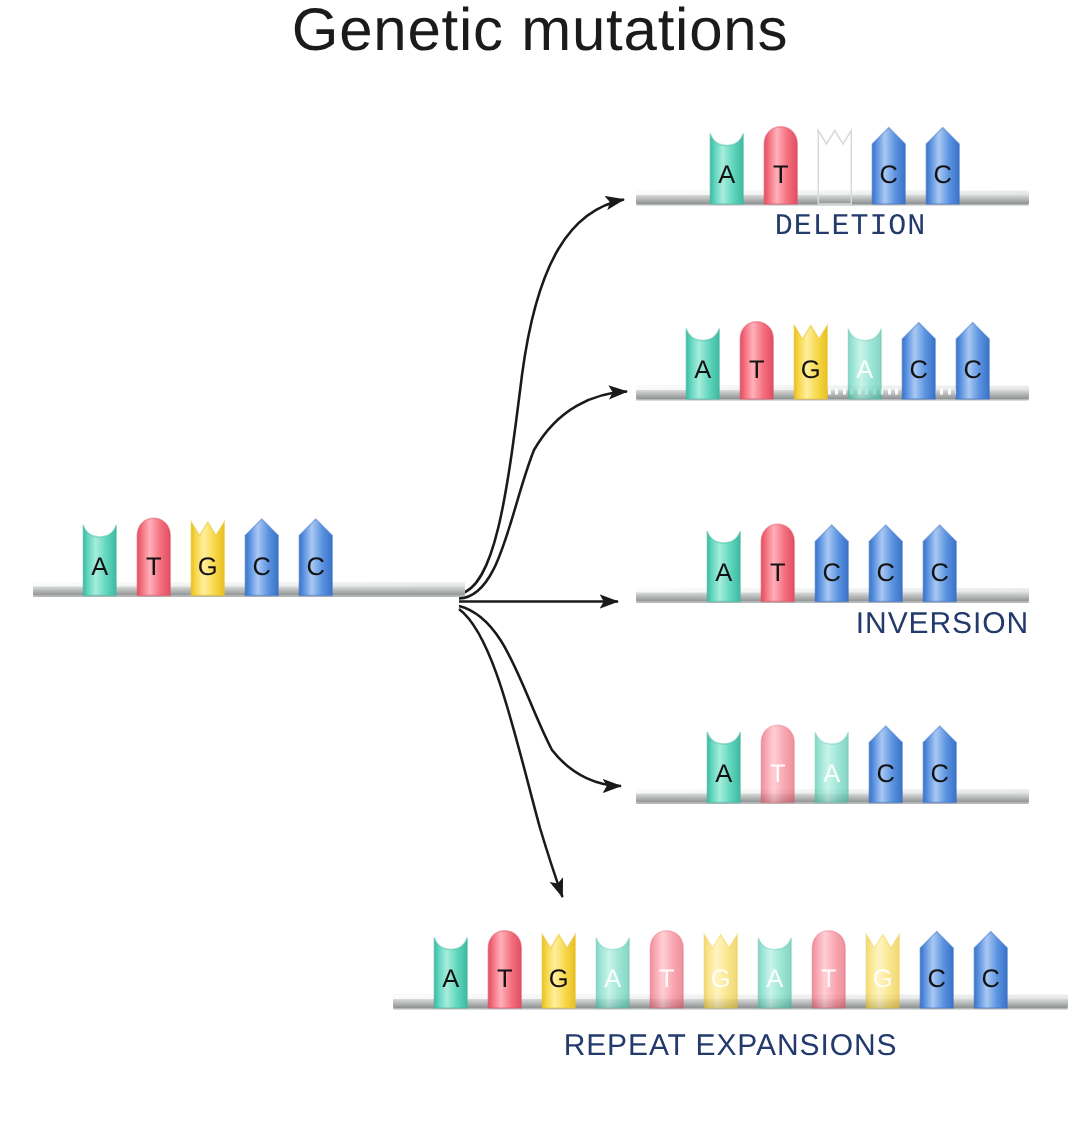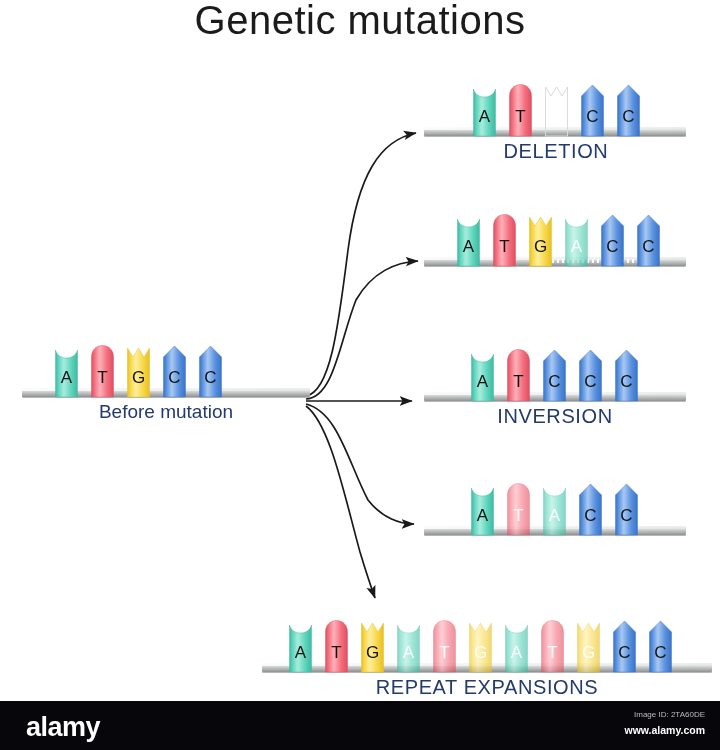--- a/index.html
+++ b/index.html
@@ -201,21 +201,20 @@
                 <stop offset="14%" stop-color="#5b93e0"></stop>
                 <stop offset="38%" stop-color="#a9c8f2"></stop>
                 <stop offset="70%" stop-color="#5b93e0"></stop>
                 <stop offset="100%" stop-color="#3a72c8"></stop>
               </linearGradient>
             </defs>
             <path d="M1.5,53 L1.5,13 L12.5,2 L23.5,13 L23.5,53 Z" fill="url(#g4)" fill-opacity="1" stroke="#3a72c8" stroke-opacity="0.45" stroke-width="1"></path>
           </svg>
           <span class="letter">C</span>
         </div>
-        <div class="caption cap-before" style="left: 0px; top: 66px; width: 288px;">Before mutation</div>
       </div>
       <div class="strand" style="left: 424px; top: 74px; width: 262px; height: 62px;">
         <div class="backbone" style="left: 0px; top: 53px; width: 262px;">
           <div class="bb-hi"></div>
         </div>
         <div class="base" style="left: 48px;">
           <svg viewBox="0 0 25 53" preserveAspectRatio="none">
             <defs>
               <linearGradient id="g5" x1="0" y1="0" x2="1" y2="0">
                 <stop offset="0%" stop-color="#3fb9a0"></stop>
@@ -282,21 +281,21 @@
                 <stop offset="14%" stop-color="#5b93e0"></stop>
                 <stop offset="38%" stop-color="#a9c8f2"></stop>
                 <stop offset="70%" stop-color="#5b93e0"></stop>
                 <stop offset="100%" stop-color="#3a72c8"></stop>
               </linearGradient>
             </defs>
             <path d="M1.5,53 L1.5,13 L12.5,2 L23.5,13 L23.5,53 Z" fill="url(#g9)" fill-opacity="1" stroke="#3a72c8" stroke-opacity="0.45" stroke-width="1"></path>
           </svg>
           <span class="letter">C</span>
         </div>
-        <div class="caption cap-mut" style="left: 1px; top: 66px; width: 262px;">DELETION</div>
+        <div class="caption cap-mut" style="left: 12px; top: 66px; width: 262px; font-family: Liberation Mono, monospace;">DELETION</div>
       </div>
       <div class="strand" style="left: 424px; top: 204px; width: 262px; height: 62px;">
         <div class="backbone" style="left: 0px; top: 53px; width: 262px;">
           <div class="bb-hi"></div>
           <div class="bb-dots" style="left: 128px; width: 90px;"></div>
         </div>
         <div class="base" style="left: 32px;">
           <svg viewBox="0 0 25 53" preserveAspectRatio="none">
             <defs>
               <linearGradient id="g10" x1="0" y1="0" x2="1" y2="0">
@@ -459,21 +458,21 @@
                 <stop offset="14%" stop-color="#5b93e0"></stop>
                 <stop offset="38%" stop-color="#a9c8f2"></stop>
                 <stop offset="70%" stop-color="#5b93e0"></stop>
                 <stop offset="100%" stop-color="#3a72c8"></stop>
               </linearGradient>
             </defs>
             <path d="M1.5,53 L1.5,13 L12.5,2 L23.5,13 L23.5,53 Z" fill="url(#g20)" fill-opacity="1" stroke="#3a72c8" stroke-opacity="0.45" stroke-width="1"></path>
           </svg>
           <span class="letter">C</span>
         </div>
-        <div class="caption cap-mut" style="left: 0px; top: 66px; width: 262px;">INVERSION</div>
+        <div class="caption cap-mut" style="left: 0px; top: 66px; width: 262px; text-align: right;">INVERSION</div>
       </div>
       <div class="strand" style="left: 424px; top: 473px; width: 262px; height: 62px;">
         <div class="backbone" style="left: 0px; top: 53px; width: 262px;">
           <div class="bb-hi"></div>
         </div>
         <div class="base" style="left: 46px;">
           <svg viewBox="0 0 25 53" preserveAspectRatio="none">
             <defs>
               <linearGradient id="g21" x1="0" y1="0" x2="1" y2="0">
                 <stop offset="0%" stop-color="#3fb9a0"></stop>
@@ -710,23 +709,18 @@
                 <stop offset="14%" stop-color="#5b93e0"></stop>
                 <stop offset="38%" stop-color="#a9c8f2"></stop>
                 <stop offset="70%" stop-color="#5b93e0"></stop>
                 <stop offset="100%" stop-color="#3a72c8"></stop>
               </linearGradient>
             </defs>
             <path d="M1.5,53 L1.5,13 L12.5,2 L23.5,13 L23.5,53 Z" fill="url(#g36)" fill-opacity="1" stroke="#3a72c8" stroke-opacity="0.45" stroke-width="1"></path>
           </svg>
           <span class="letter">C</span>
         </div>
-        <div class="caption cap-mut" style="left: 0px; top: 66px; width: 450px;">REPEAT EXPANSIONS</div>
+        <div class="caption cap-mut" style="left: 0px; top: 76px; width: 450px;">REPEAT EXPANSIONS</div>
       </div>
     </div>
 
-  <div class="wm">
-    <div class="wm-logo">alamy</div>
-    <div class="wm-id">Image ID: 2TA60DE</div>
-    <div class="wm-url">www.alamy.com</div>
-  </div>
 
 </div>
 
 </body></html>

